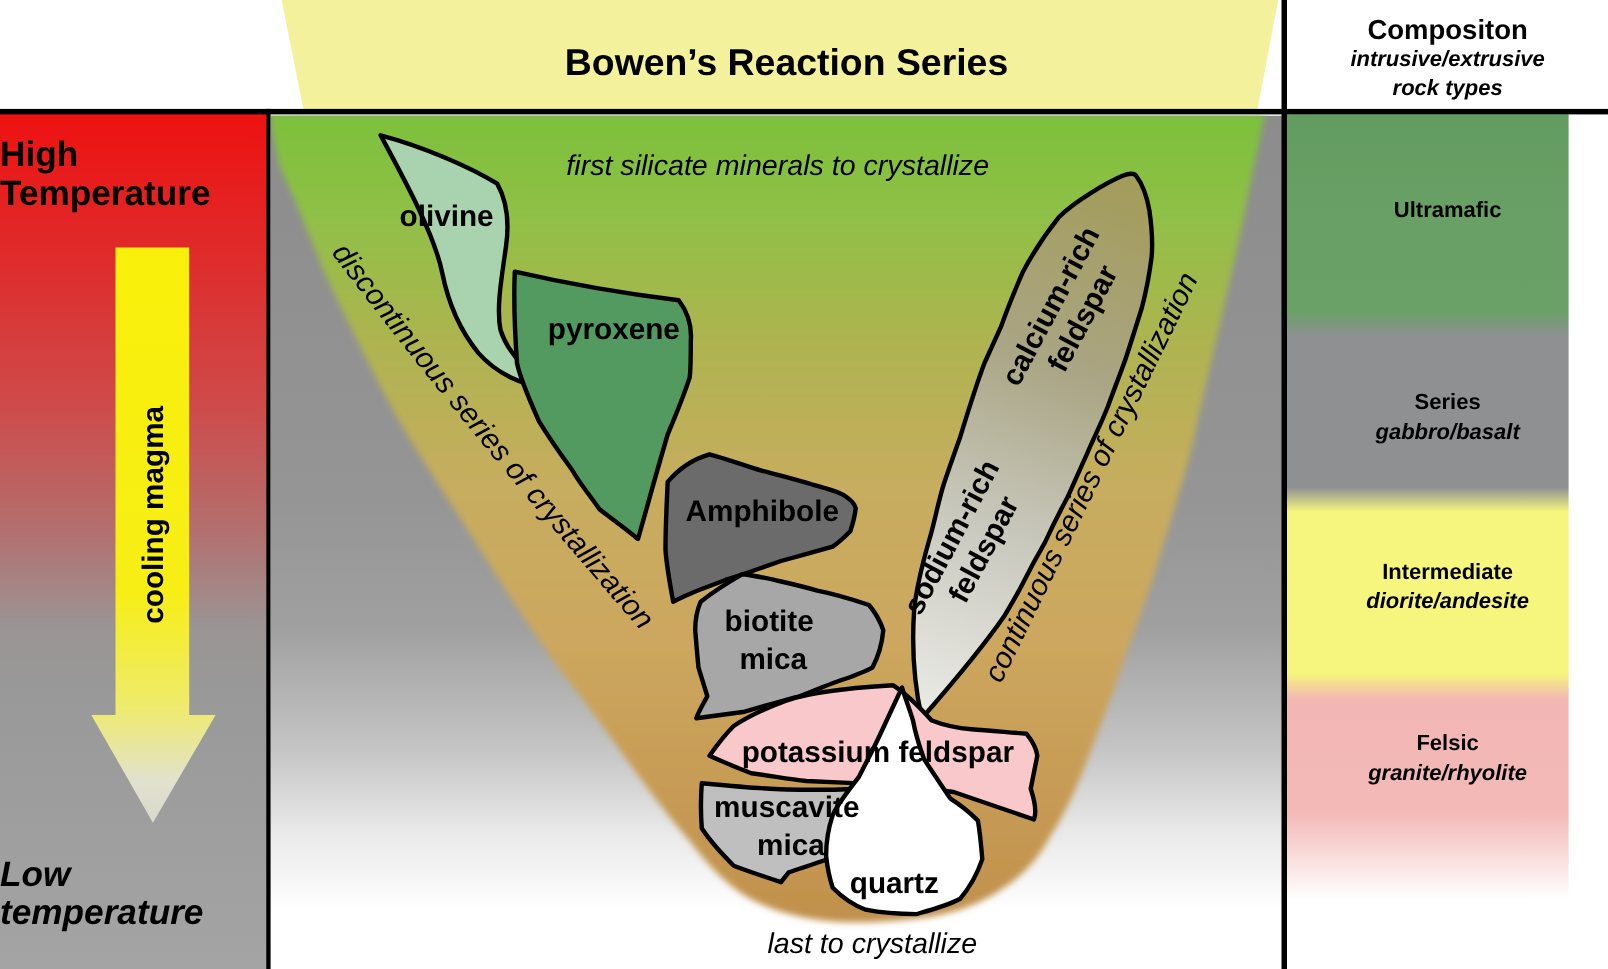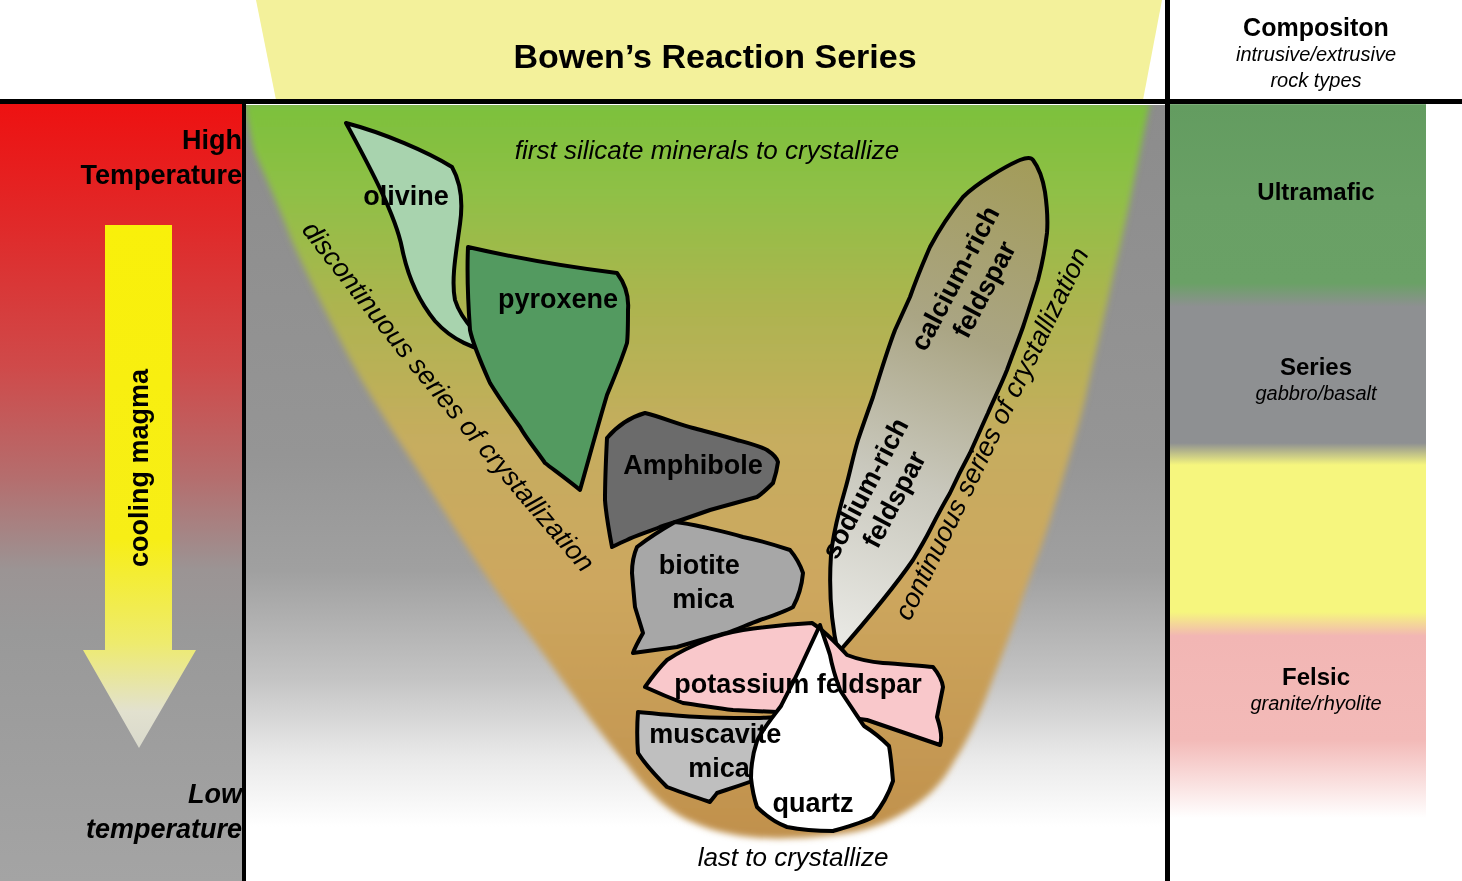--- a/index.html
+++ b/index.html
@@ -5,21 +5,21 @@
   html,body{margin:0;padding:0;background:#fff;}
   .canvas{
     position:relative;width:1462px;height:881px;overflow:hidden;background:#ffffff;
     font-family:"Liberation Sans",sans-serif;color:#000;
   }
   
   .left-panel{
     position:absolute;left:0;top:103px;width:242px;height:778px;
     background:linear-gradient(180deg,#ee1111 0%,#e02a2a 16%,#cf4a4a 34%,#b56d6d 48%,#9b9494 60%,#999999 68%,#a4a4a4 100%);
   }
-  .temp-label{position:absolute;width:242px;text-align:right;font-weight:bold;font-size:27px;line-height:35px;}
+  .temp-label{position:absolute;width:242px;text-align:left;font-weight:bold;font-size:32px;line-height:35px;}
   .high-temp{top:20px;}
   .low-temp{top:674px;font-style:italic;}
   .arrow-svg{position:absolute;left:0;top:0;}
   .arrow-text{font-weight:bold;font-size:27px;fill:#000;}
   
   .diagram-svg{position:absolute;left:246px;top:0;}
   .diagram-title{font-weight:bold;font-size:34px;fill:#000;}
   .note{font-style:italic;font-size:26px;fill:#000;}
   .series-label{font-style:italic;font-size:27px;fill:#000;}
   .blob-label{font-weight:bold;font-size:27px;fill:#000;}
@@ -32,22 +32,22 @@
     position:absolute;left:1170px;top:0;width:256px;height:881px;
     background:linear-gradient(180deg,
       #ffffff 0px,#ffffff 102px,
       #639c60 105px,#69a065 200px,#6aa166 283px,
       #8e9092 307px,#8e9092 443px,
       #f6f67e 465px,#f6f67e 612px,
       #f2b6b4 636px,#f3bab8 740px,
       #ffffff 818px,#ffffff 881px);
   }
   .sb-block{position:absolute;width:292px;text-align:center;}
-  .sb-title{font-weight:bold;font-size:24px;line-height:27px;margin:0;}
-  .sb-sub{font-style:italic;font-size:20px;line-height:26px;}
+  .sb-title{font-weight:bold;font-size:20px;line-height:27px;margin:0;}
+  .sb-sub{font-style:italic;font-size:20px;line-height:26px;font-weight:bold;}
   .sb-header{top:14px;}
   .sb-header .sb-title{font-size:25px;}
   .band-0{top:178px;} .band-1{top:353px;} .band-2{top:507px;} .band-3{top:663px;}
 </style>
 </head>
 <body>
 
 <div class="canvas">
 
   <div class="left-panel">
@@ -243,20 +243,24 @@
       <div class="sb-sub">intrusive/extrusive</div>
       <div class="sb-sub">rock types</div>
     </div>
     <div class="sb-block band-0">
       <h3 class="sb-title">Ultramafic</h3>
     </div>
     <div class="sb-block band-1">
       <h3 class="sb-title">Series</h3>
       <div class="sb-sub">gabbro/basalt</div>
     </div>
+    <div class="sb-block band-2">
+      <h3 class="sb-title">Intermediate</h3>
+      <div class="sb-sub">diorite/andesite</div>
+    </div>
     <div class="sb-block band-3">
       <h3 class="sb-title">Felsic</h3>
       <div class="sb-sub">granite/rhyolite</div>
     </div>
   </div>
 
   <div class="hline"></div>
   <div class="vline-left"></div>
   <div class="vline-right"></div>
 

